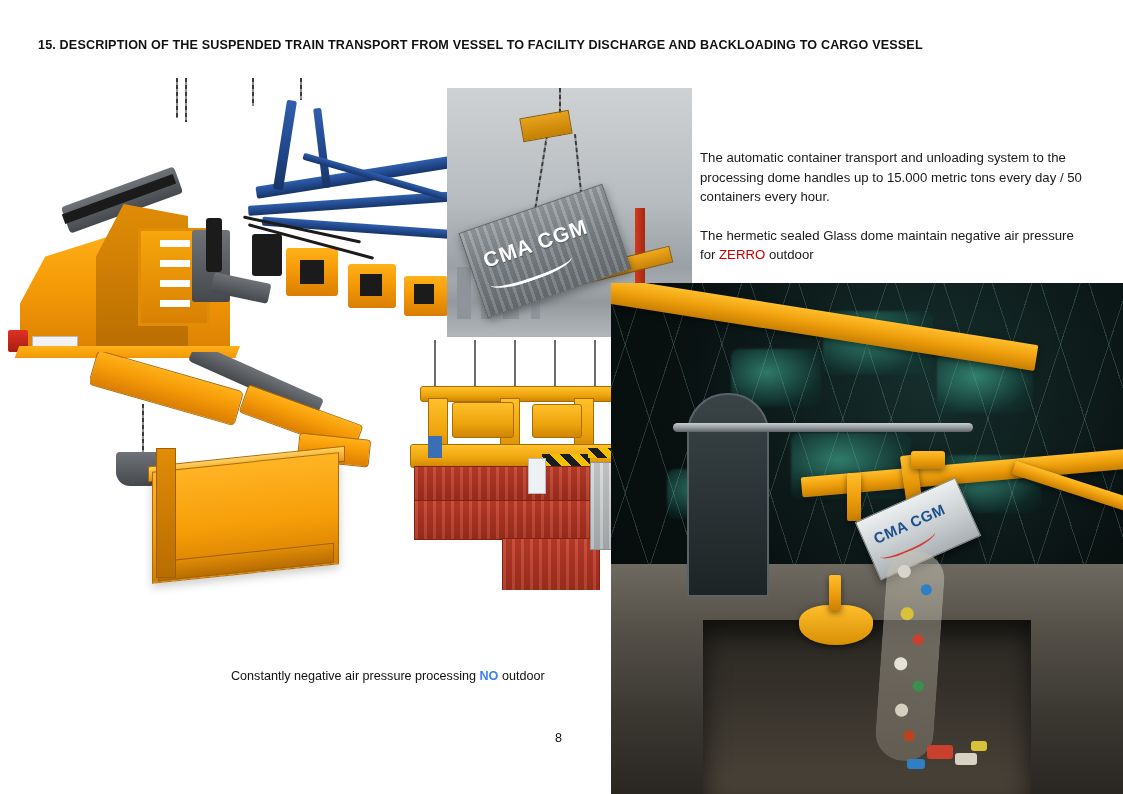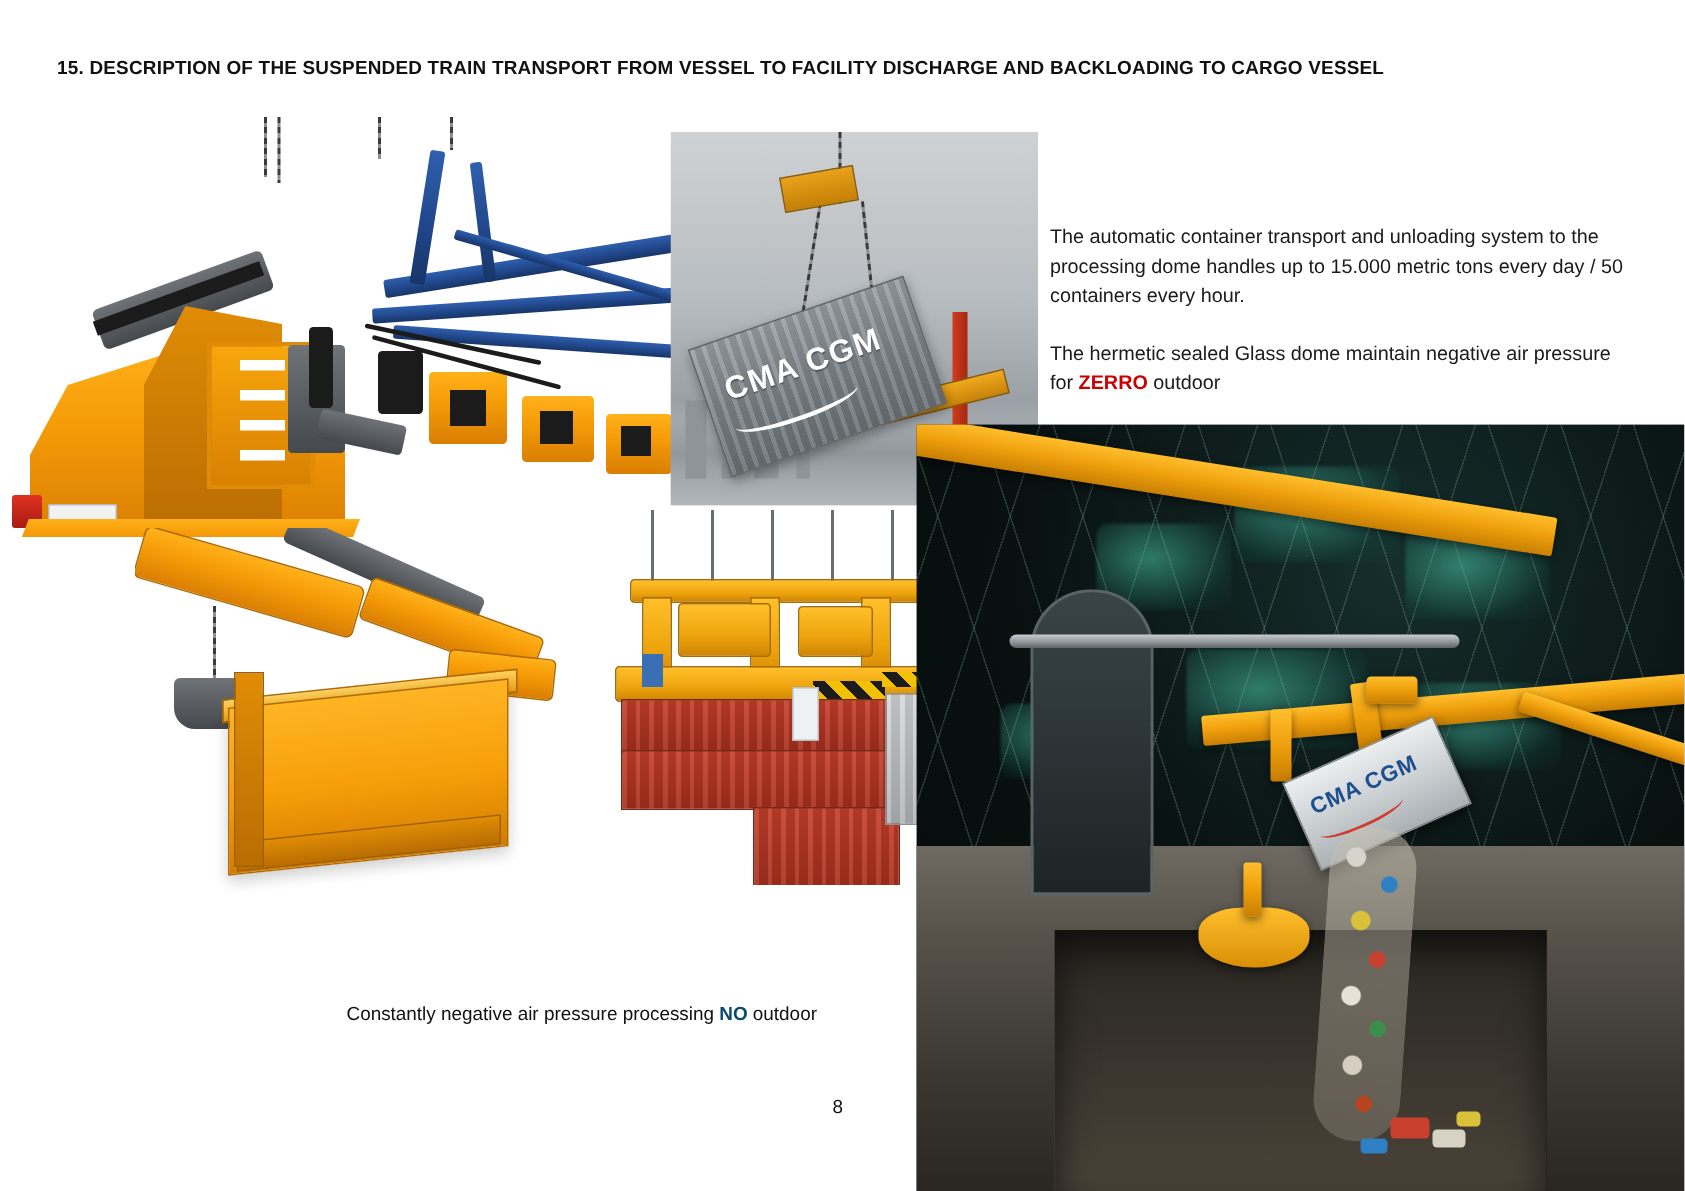--- a/index.html
+++ b/index.html
@@ -34,32 +34,32 @@
     position: absolute;
     left: 700px;
     top: 148px;
     width: 390px;
     font-size: 13.2px;
     line-height: 19.5px;
     color: #1a1a1a;
   }
   .para-block p { margin: 0; }
   .para-block p.second { margin-top: 19px; }
-  .red-word { color: #cc0000; font-weight: bold; }
+  .red-word { color: #cc0000; font-weight: normal; }
 
   .bottom-caption {
     position: absolute;
     left: 231px;
     top: 669px;
     width: 430px;
     font-size: 12.6px;
     color: #111111;
     white-space: nowrap;
   }
-  .bottom-caption .red-word { color: #0c4a6e; font-weight: bold; }
+  .bottom-caption .red-word { color: #3b82f6; font-weight: bold; }
 
   .page-number {
     position: absolute;
     left: 555px;
     top: 731px;
     font-size: 12.6px;
     color: #111111;
   }
 
   

